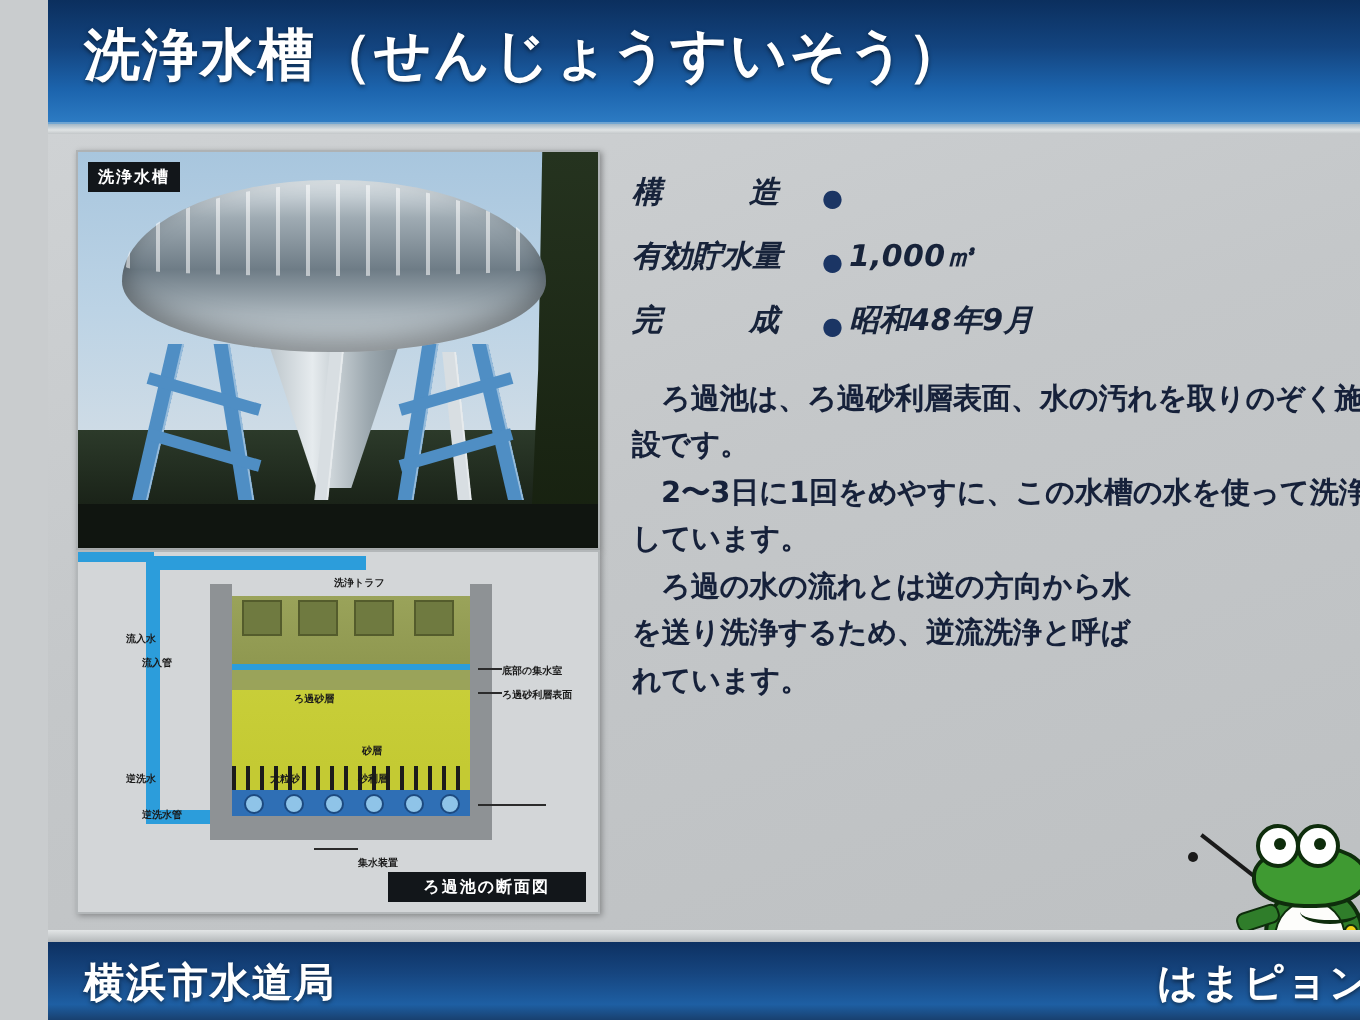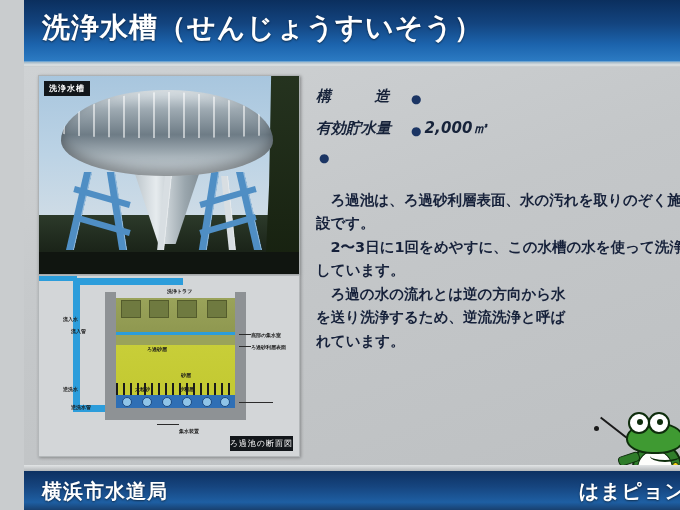--- a/index.html
+++ b/index.html
@@ -105,21 +105,21 @@
   .sand-top{position:absolute;left:77px;top:59px;width:119px;height:10px;background:#9aa35a;}
   .gravel{position:absolute;left:77px;top:107px;width:119px;height:12px;
     background:repeating-linear-gradient(90deg,#1b1b1b 0 2px,#c4ca33 2px 7px);}
   .underdrain{position:absolute;left:77px;top:119px;width:119px;height:13px;
     background:#2f6fb5;}
   .ud-dot{position:absolute;top:2px;width:8px;height:8px;border-radius:50%;background:#8fc4e8;border:1px solid #1d4a80;}
   .dlabel{position:absolute;font-size:5px;font-weight:bold;color:#1a1a1a;white-space:nowrap;}
   .dline{position:absolute;background:#2b2b2b;height:1px;}
   .diag-caption{
     position:absolute;right:6px;bottom:5px;background:#12161a;color:#fff;
-    font-size:8px;font-weight:normal;padding:2px 0;letter-spacing:1px;
+    font-size:8px;font-weight:bold;padding:2px 18px;letter-spacing:1px;
   }
 
   
   .spec{position:absolute;left:292px;top:20px;width:372px;color:#17233a;font-style:italic;}
   .spec-row{display:flex;align-items:flex-end;margin-bottom:13px;font-size:15px;font-weight:bold;}
   .spec-label{display:inline-block;width:92px;letter-spacing:.30em;}
   .spec-label.wide{letter-spacing:0;width:92px;}
   .spec-bullet{color:#1b3564;margin:0 3px;font-size:12px;}
   .spec-value{letter-spacing:.01em;}
 
@@ -253,24 +253,26 @@
     </div>
 
     <div class="spec">
       <div class="spec-row">
         <span class="spec-label">構　　造</span>
         <span class="spec-bullet">●</span>
       </div>
       <div class="spec-row">
         <span class="spec-label wide">有効貯水量</span>
         <span class="spec-bullet">●</span>
-        <span class="spec-value">2,000㎥</span>
+        <span class="spec-value">1,000㎥</span>
       </div>
       <div class="spec-row">
+        <span class="spec-label">完　　成</span>
         <span class="spec-bullet">●</span>
+        <span class="spec-value">昭和48年9月</span>
       </div>
     </div>
 
     <div class="body-text">
       <p>ろ過池は、ろ過砂利層表面、水の汚れを取りのぞく施設です。</p>
       <p>2〜3日に1回をめやすに、この水槽の水を使って洗浄しています。</p>
       <p class="narrow">ろ過の水の流れとは逆の方向から水を送り洗浄するため、逆流洗浄と呼ばれています。</p>
     </div>
 
     <div class="frog">

